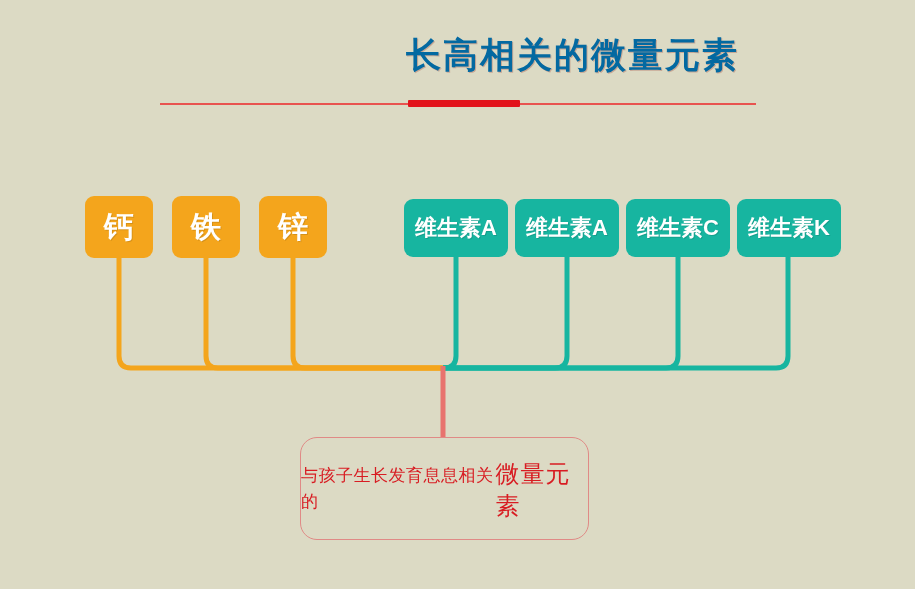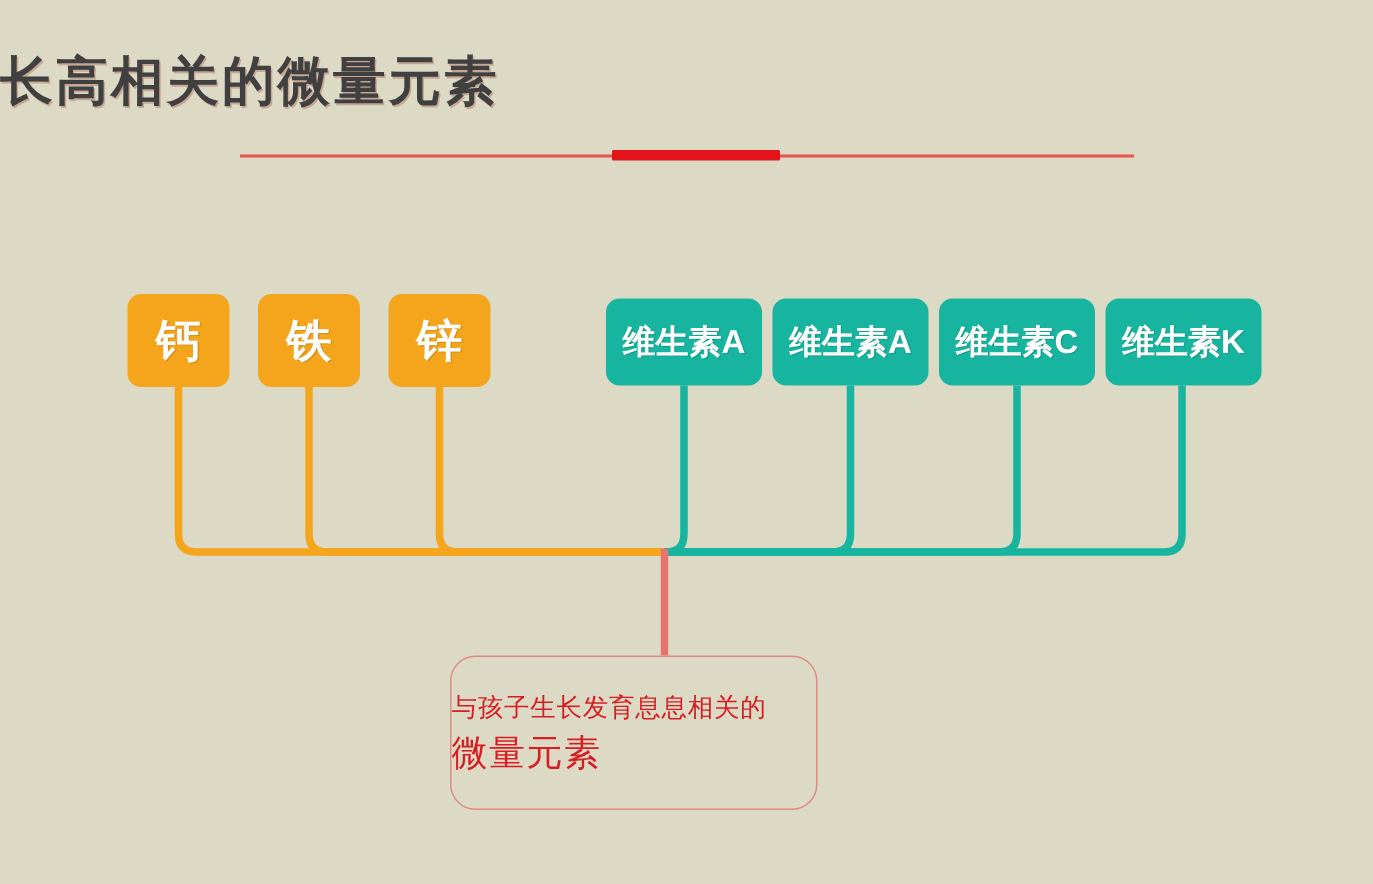--- a/index.html
+++ b/index.html
@@ -7,23 +7,23 @@
     width:915px;height:589px;
     background:#dcdac4;
     font-family:"Liberation Sans","DejaVu Sans",sans-serif;
     overflow:hidden;
   }
   #stage{position:relative;width:915px;height:589px;}
 
   
   .title{
     position:absolute;left:0;top:33px;width:739px;
-    text-align:left;
+    text-align:right;
     font-size:35px;font-weight:bold;
-    color:#404040;
+    color:#0369a1;
     letter-spacing:2px;
     line-height:44px;
     text-shadow:1px 1px 0 rgba(150,40,30,.28);
     white-space:nowrap;
   }
   .divider{position:absolute;left:160px;top:102px;width:596px;height:3px;}
   .divider .thin{position:absolute;left:0;top:1px;width:596px;height:1.6px;background:#e8534f;}
   .divider .thick{position:absolute;left:248px;top:-2px;width:112px;height:7px;background:#e2131b;border-radius:1px;}
 
   
@@ -46,26 +46,26 @@
     width:104px;height:58px;top:199px;
     background:#17b5a0;border-radius:9px;
     font-size:22px;
     letter-spacing:0px;
     text-align:right;
   }
 
   
   .summary{
     position:absolute;left:300px;top:437px;
-    width:245px;height:103px;
+    width:289px;height:103px;
     border:1.6px solid #e08a86;
     border-radius:17px;
     box-sizing:border-box;
-    display:flex;flex-direction:column;
-    justify-content:center;
+    display:flex;flex-direction:row;
+    align-items:center;justify-content:center;
     color:#d81c22;
   }
   .summary .l1{font-size:17px;line-height:26px;font-weight:normal;letter-spacing:.5px;}
   .summary .l2{font-size:24px;line-height:32px;font-weight:normal;letter-spacing:1px;margin-top:2px;}
 </style>
 </head>
 <body>
 
 <div id="stage">
 

